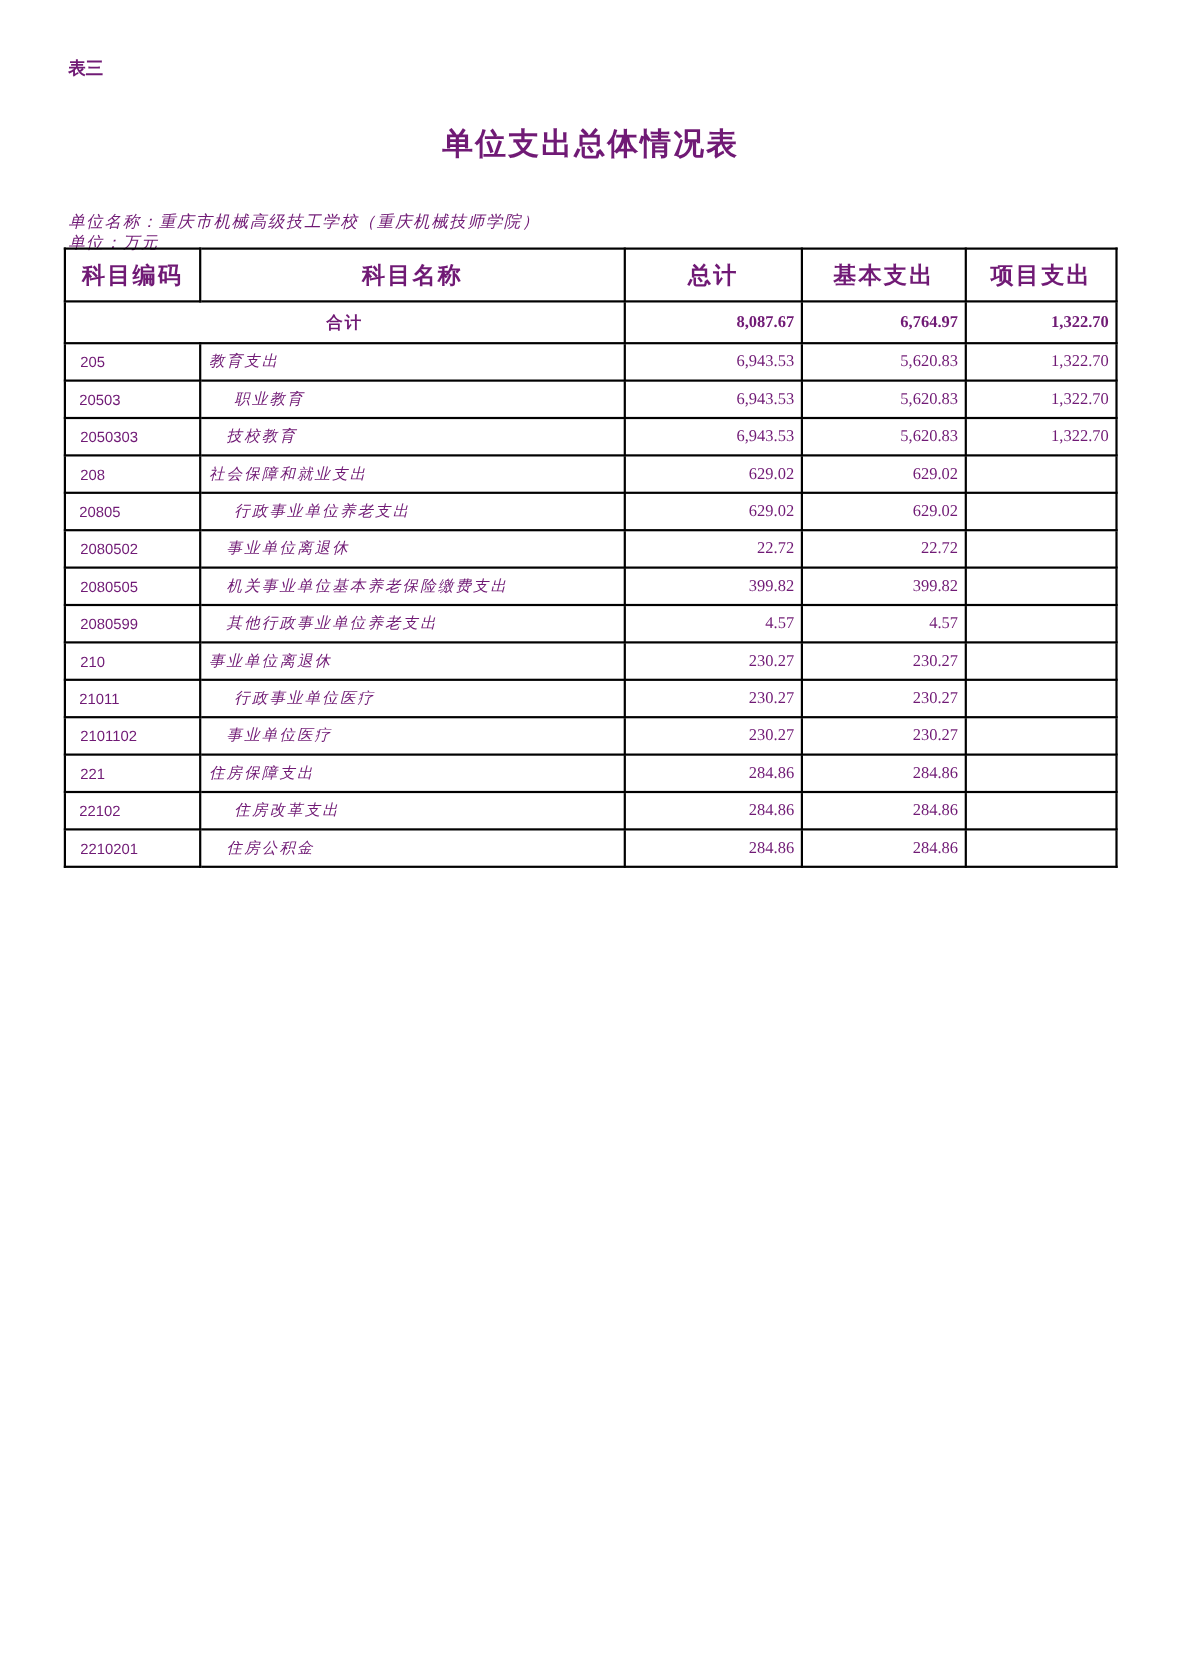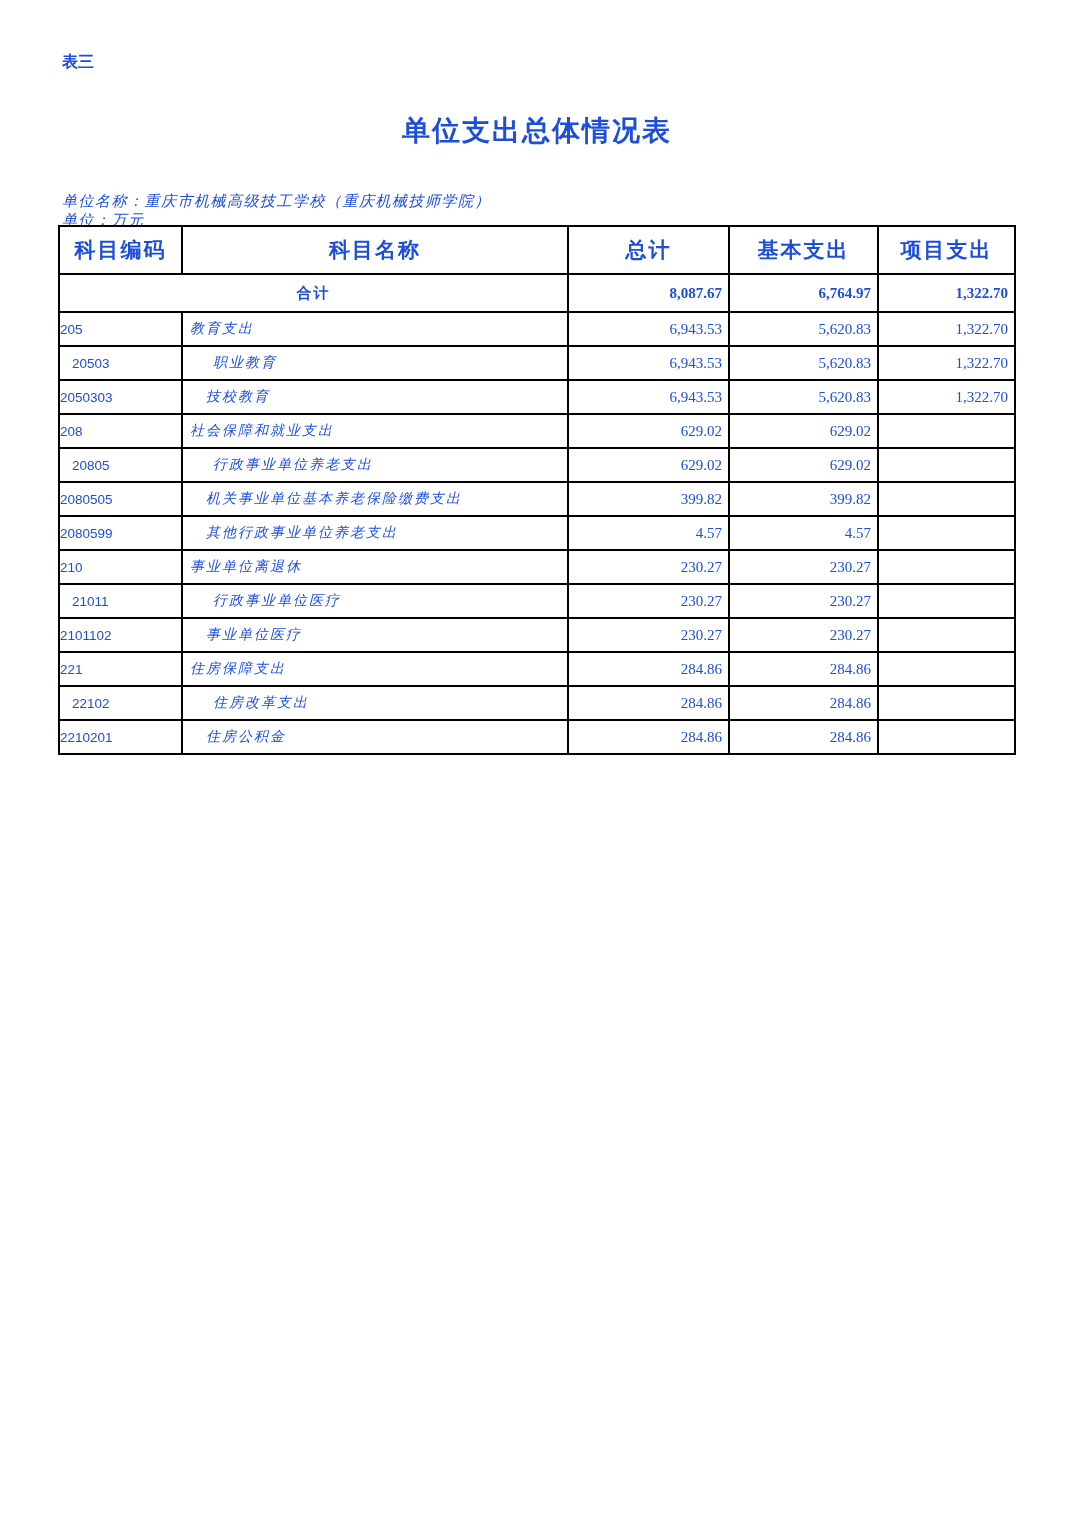--- a/index.html
+++ b/index.html
@@ -1,21 +1,21 @@
 <!DOCTYPE html>
 <html><head>
 <meta charset="utf-8">
 <style>
   html, body { margin: 0; padding: 0; background: #ffffff; }
   .page {
     position: relative;
     width: 1074px;
     height: 1520px;
     background: #ffffff;
-    color: #1d4ed8;
+    color: #701a75;
     font-family: "Liberation Serif", serif;
     overflow: hidden;
   }
   .table-tag {
     position: absolute;
     left: 62px;
     top: 52px;
     font-family: "Liberation Sans", sans-serif;
     font-weight: bold;
     font-size: 16px;
@@ -78,21 +78,21 @@
     font-weight: bold;
     font-size: 15px;
     letter-spacing: 2px;
   }
   tr.total-row .num { font-weight: bold; }
   tr.data-row { height: 34px; }
   td.code {
     font-family: "Liberation Sans", sans-serif;
     font-size: 13.5px;
     text-align: left;
-    padding-left: 0;
+    padding-left: 13px;
   }
   td.name {
     font-style: italic;
     font-size: 14px;
     letter-spacing: 2px;
     text-align: left;
     padding-left: 7px;
   }
   td.num {
     text-align: right;
@@ -172,20 +172,27 @@
         <td class="num"></td>
       </tr>
       <tr class="data-row lvl1">
         <td class="code">20805</td>
         <td class="name">行政事业单位养老支出</td>
         <td class="num">629.02</td>
         <td class="num">629.02</td>
         <td class="num"></td>
       </tr>
       <tr class="data-row lvl2">
+        <td class="code">2080502</td>
+        <td class="name">事业单位离退休</td>
+        <td class="num">22.72</td>
+        <td class="num">22.72</td>
+        <td class="num"></td>
+      </tr>
+      <tr class="data-row lvl2">
         <td class="code">2080505</td>
         <td class="name">机关事业单位基本养老保险缴费支出</td>
         <td class="num">399.82</td>
         <td class="num">399.82</td>
         <td class="num"></td>
       </tr>
       <tr class="data-row lvl2">
         <td class="code">2080599</td>
         <td class="name">其他行政事业单位养老支出</td>
         <td class="num">4.57</td>

